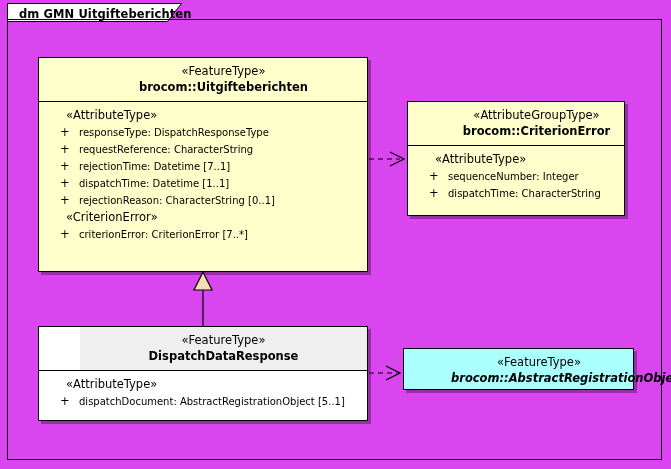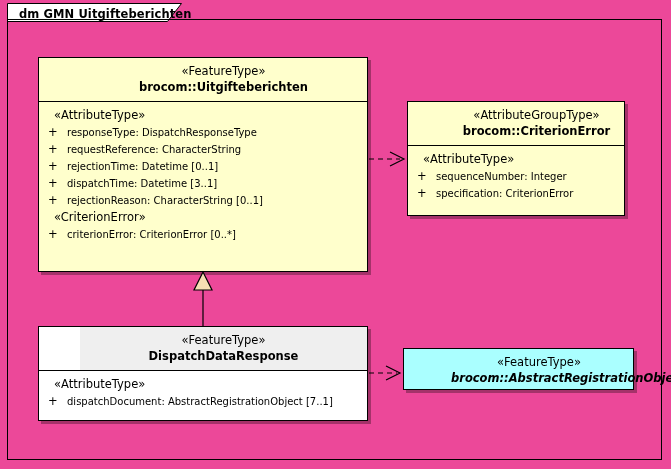--- a/index.html
+++ b/index.html
@@ -9,21 +9,21 @@
   }
   body {
     font-family: "DejaVu Sans", sans-serif;
     -webkit-font-smoothing: antialiased;
   }
 
   #canvas {
     position: relative;
     width: 671px;
     height: 469px;
-    background: #ec4899;
+    background: #d946ef;
     overflow: hidden;
   }
 
   
   .frame-border {
     position: absolute;
     left: 7px;
     top: 19px;
     width: 655px;
     height: 441px;
@@ -92,20 +92,21 @@
   }
 
   .cls-sep {
     height: 0;
     border-top: 1.4px solid #000000;
   }
 
   .cls-body {
     padding: 5px 4px 6px 4px;
     box-sizing: border-box;
+    margin-left: 12px;
   }
 
   .grp-label {
     font-size: 11.5px;
     color: #000000;
     line-height: 17px;
     padding-left: 11px;
     white-space: nowrap;
   }
 
@@ -169,70 +170,70 @@
       <div class="attr-row">
         <span class="attr-vis">+</span>
         <span class="attr-text">responseType: DispatchResponseType</span>
       </div>
       <div class="attr-row">
         <span class="attr-vis">+</span>
         <span class="attr-text">requestReference: CharacterString</span>
       </div>
       <div class="attr-row">
         <span class="attr-vis">+</span>
-        <span class="attr-text">rejectionTime: Datetime [0..1]</span>
-      </div>
-      <div class="attr-row">
-        <span class="attr-vis">+</span>
-        <span class="attr-text">dispatchTime: Datetime [3..1]</span>
+        <span class="attr-text">rejectionTime: Datetime [7..1]</span>
+      </div>
+      <div class="attr-row">
+        <span class="attr-vis">+</span>
+        <span class="attr-text">dispatchTime: Datetime [1..1]</span>
       </div>
       <div class="attr-row">
         <span class="attr-vis">+</span>
         <span class="attr-text">rejectionReason: CharacterString [0..1]</span>
       </div>
 
       <div class="grp-label">«CriterionError»</div>
 
       <div class="attr-row">
         <span class="attr-vis">+</span>
-        <span class="attr-text">criterionError: CriterionError [0..*]</span>
+        <span class="attr-text">criterionError: CriterionError [7..*]</span>
       </div>
     </div>
   </div>
 
   <div class="uml-class cls-yellow" style="left:407px; top:101px; width:218px; height:115px;">
     <div class="cls-header">
       <div class="cls-stereotype">«AttributeGroupType»</div>
       <div class="cls-name">brocom::CriterionError</div>
     </div>
     <div class="cls-sep"></div>
     <div class="cls-body">
       <div class="grp-label">«AttributeType»</div>
       <div class="attr-row">
         <span class="attr-vis">+</span>
         <span class="attr-text">sequenceNumber: Integer</span>
       </div>
       <div class="attr-row">
         <span class="attr-vis">+</span>
-        <span class="attr-text">specification: CriterionError</span>
+        <span class="attr-text">dispatchTime: CharacterString</span>
       </div>
     </div>
   </div>
 
   <div class="uml-class cls-gray" style="left:38px; top:326px; width:330px; height:95px;">
     <div class="cls-header">
       <div class="cls-stereotype">«FeatureType»</div>
       <div class="cls-name">DispatchDataResponse</div>
     </div>
     <div class="cls-sep"></div>
     <div class="cls-body">
       <div class="grp-label">«AttributeType»</div>
       <div class="attr-row">
         <span class="attr-vis">+</span>
-        <span class="attr-text">dispatchDocument: AbstractRegistrationObject [7..1]</span>
+        <span class="attr-text">dispatchDocument: AbstractRegistrationObject [5..1]</span>
       </div>
     </div>
   </div>
 
   <div class="uml-class cls-cyan" style="left:403px; top:348px; width:231px; height:42px;">
     <div class="cls-header">
       <div class="cls-stereotype">«FeatureType»</div>
       <div class="cls-name abstract">brocom::AbstractRegistrationObject</div>
     </div>
   </div>

